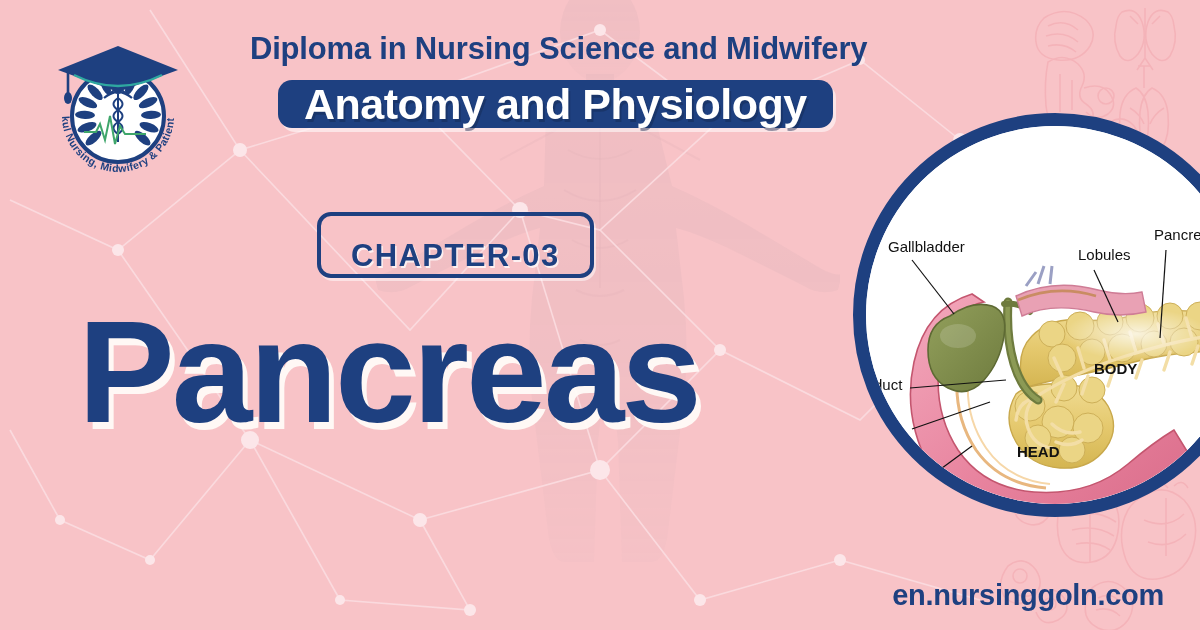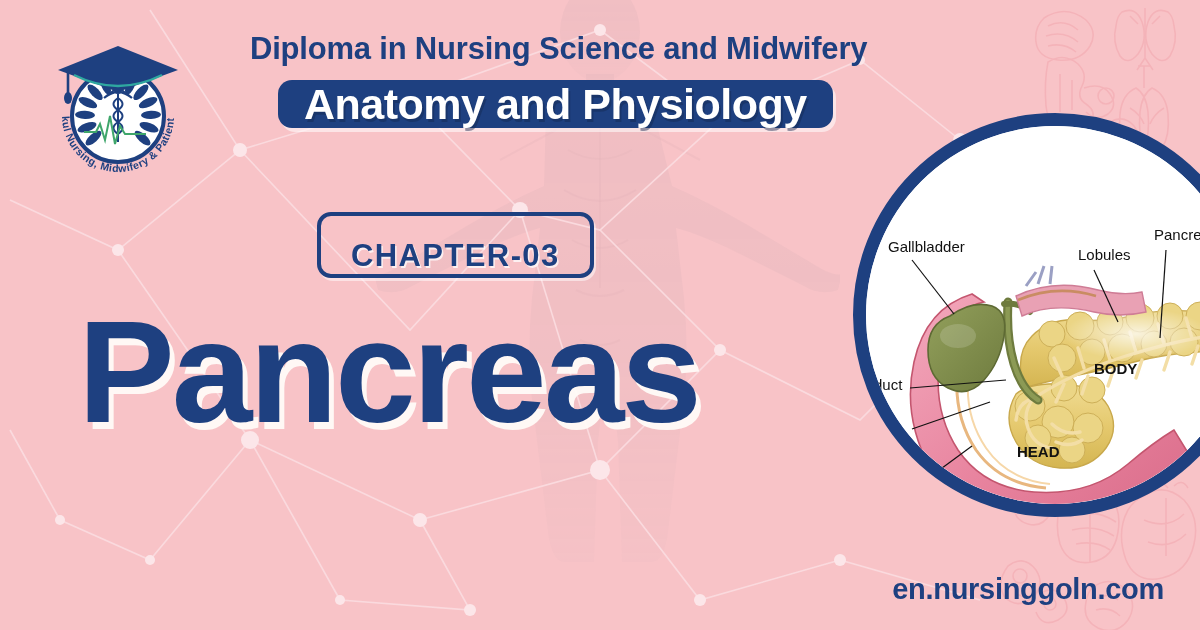--- a/index.html
+++ b/index.html
@@ -106,21 +106,21 @@
     font-weight: 700;
     color: #1E4080;
     letter-spacing: -3px;
     white-space: nowrap;
     text-shadow: 5px 7px 0 rgba(255,253,248,.92);
     margin-left: 36px;
   }
   .site-url {
     position: absolute;
     right: 36px;
-    bottom: 24px;
+    bottom: 18px;
     font-size: 29px;
     font-weight: 700;
     color: #1E4080;
     letter-spacing: -.3px;
     white-space: nowrap;
   }
 
   
   .illus-circle {
     position: absolute;

